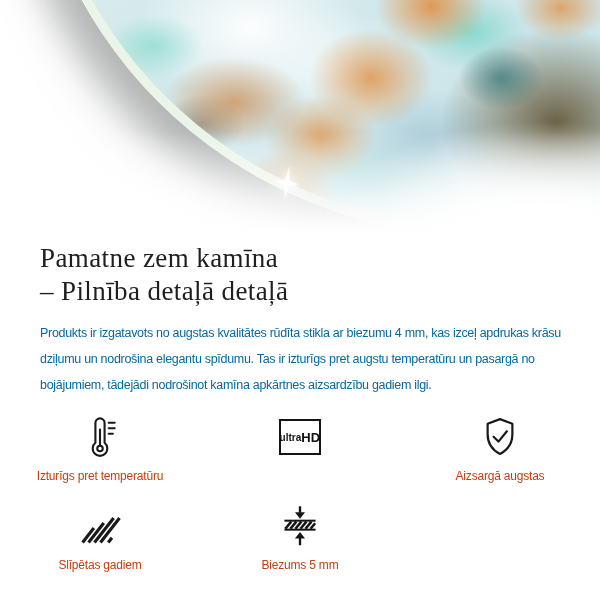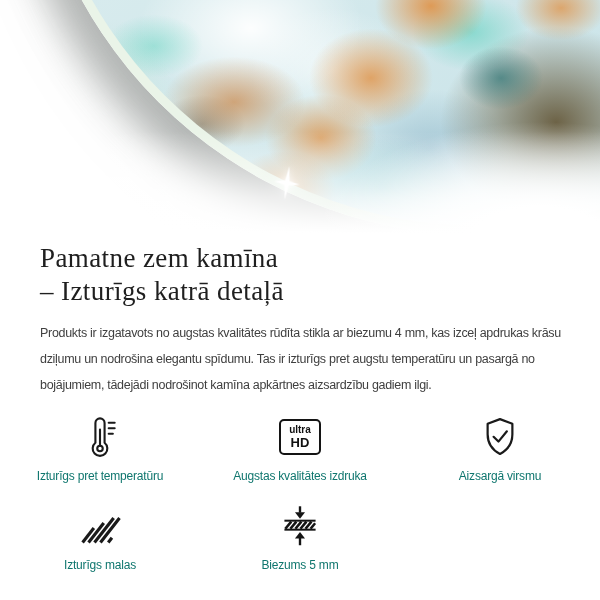--- a/index.html
+++ b/index.html
@@ -74,45 +74,45 @@
     letter-spacing: 0.4px;
     color: #1f1f1f;
     font-weight: 400;
   }
   .description {
     margin-top: 12px;
     width: 548px;
     font-size: 12.5px;
     letter-spacing: -0.3px;
     line-height: 26px;
-    color: #404040;
+    color: #0369a1;
   }
 
   
   .features {
     margin-top: 16px;
     display: grid;
     grid-template-columns: 1fr 1fr 1fr;
     row-gap: 20px;
     width: 600px;
   }
   .feature { display: flex; flex-direction: column; align-items: center; }
   .icon-box { height: 46px; display: flex; align-items: center; justify-content: center; }
   .feature-label {
     margin-top: 9px;
     font-size: 12px;
     letter-spacing: -0.2px;
-    color: #0f766e;
+    color: #c2410c;
     white-space: nowrap;
   }
   .uhd-box {
     width: 38px; height: 32px;
     border: 2.4px solid #141414;
-    border-radius: 5px;
-    display: flex; flex-direction: column;
+    border-radius: 0;
+    display: flex; flex-direction: row;
     align-items: center; justify-content: center;
     color: #111;
   }
   .uhd-top { font-size: 10px; font-weight: 700; line-height: 11px; }
   .uhd-bottom { font-size: 13px; font-weight: 800; line-height: 15px; letter-spacing: 0.2px; }
   svg.icon { display: block; }
 </style>
 </head>
 <body>
 
@@ -126,21 +126,21 @@
       <svg width="34" height="34" viewBox="0 0 34 34">
         <path d="M17 0 L19.2 14.8 L30 17 L19.2 19.2 L17 34 L14.8 19.2 L4 17 L14.8 14.8 Z" fill="#ffffff"></path>
       </svg>
     </div>
     <div class="hero-fade"></div>
   </div>
 
   <div class="content">
     <div class="title">
       <div>Pamatne zem kamīna</div>
-      <div>– Izturīgs katrā detaļā</div>
+      <div>– Pilnība detaļā detaļā</div>
     </div>
     <div class="description">Produkts ir izgatavots no augstas kvalitātes rūdīta stikla ar biezumu 4 mm, kas izceļ apdrukas krāsu dziļumu un nodrošina elegantu spīdumu. Tas ir izturīgs pret augstu temperatūru un pasargā no bojājumiem, tādejādi nodrošinot kamīna apkārtnes aizsardzību gadiem ilgi.</div>
   </div>
 
   <div class="features">
 
     <div class="feature">
       <div class="icon-box">
         <svg class="icon" width="44" height="46" viewBox="0 0 48 48">
           <g fill="none" stroke="#1a1a1a" stroke-width="2.3" stroke-linecap="round" stroke-linejoin="round">
@@ -154,49 +154,48 @@
       <div class="feature-label">Izturīgs pret temperatūru</div>
     </div>
 
     <div class="feature">
       <div class="icon-box">
         <div class="uhd-box">
           <div class="uhd-top">ultra</div>
           <div class="uhd-bottom">HD</div>
         </div>
       </div>
-      <div class="feature-label">Augstas kvalitātes izdruka</div>
     </div>
 
     <div class="feature">
       <div class="icon-box">
         <svg class="icon" width="44" height="46" viewBox="0 0 48 48">
           <g fill="none" stroke="#1a1a1a" stroke-width="2.4" stroke-linecap="round" stroke-linejoin="round">
             <path d="M24 4.5 L37.5 9.5 L37.5 21 C37.5 31.5 31.5 38.6 24 42.5 C16.5 38.6 10.5 31.5 10.5 21 L10.5 9.5 Z"></path>
             <path d="M17 23.8 L22.3 29 L31.5 17.8"></path>
           </g>
         </svg>
       </div>
-      <div class="feature-label">Aizsargā virsmu</div>
+      <div class="feature-label">Aizsargā augstas</div>
     </div>
 
 
     <div class="feature">
       <div class="icon-box">
         <svg class="icon" width="44" height="44" viewBox="0 0 48 48">
           <g stroke="#1a1a1a" stroke-width="3.4" stroke-linecap="butt">
             <path d="M5 42 L17.3 26.2"></path>
             <path d="M11.5 42 L28.1 20.7"></path>
             <path d="M18 42 L38.9 15.2"></path>
             <path d="M24.5 42 L45.3 15.3 M24.5 42 L43 18.3"></path>
             <path d="M33 42 L37 36.8"></path>
           </g>
         </svg>
       </div>
-      <div class="feature-label">Izturīgs malas</div>
+      <div class="feature-label">Slīpētas gadiem</div>
     </div>
 
     <div class="feature">
       <div class="icon-box">
         <svg class="icon" width="44" height="46" viewBox="0 0 48 48">
           <g stroke="#141414" stroke-width="2.6" fill="none">
             <path d="M24 2.5 L24 9.5"></path>
             <path d="M24 37 L24 45"></path>
             <line x1="7" y1="18.2" x2="41" y2="18.2" stroke-width="2.2"></line>
             <line x1="7" y1="28" x2="41" y2="28" stroke-width="2.2"></line>

